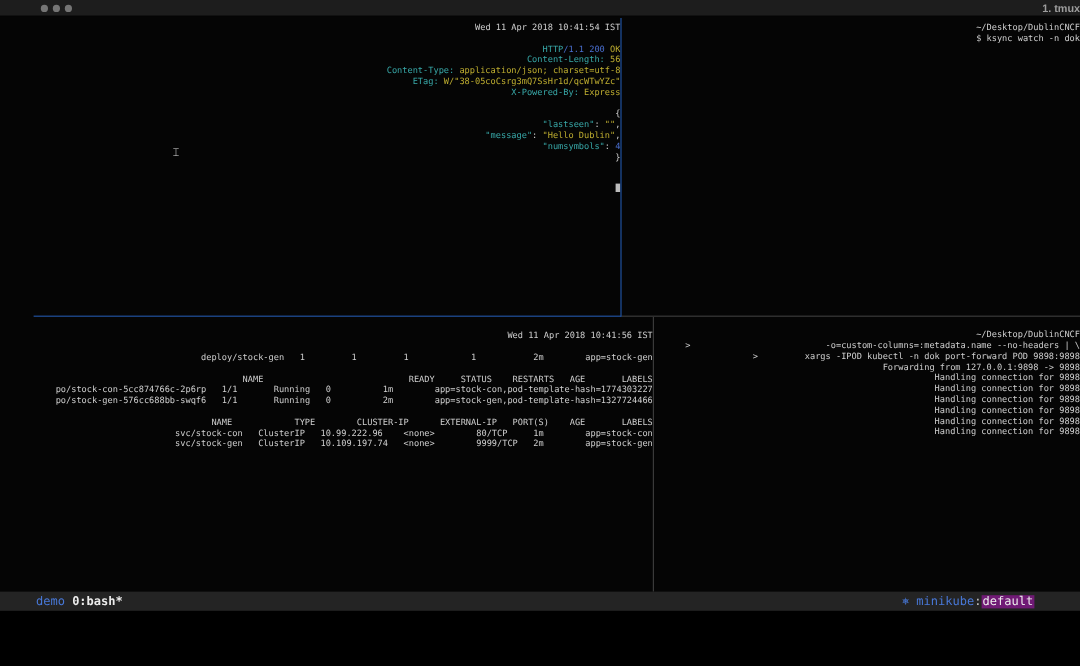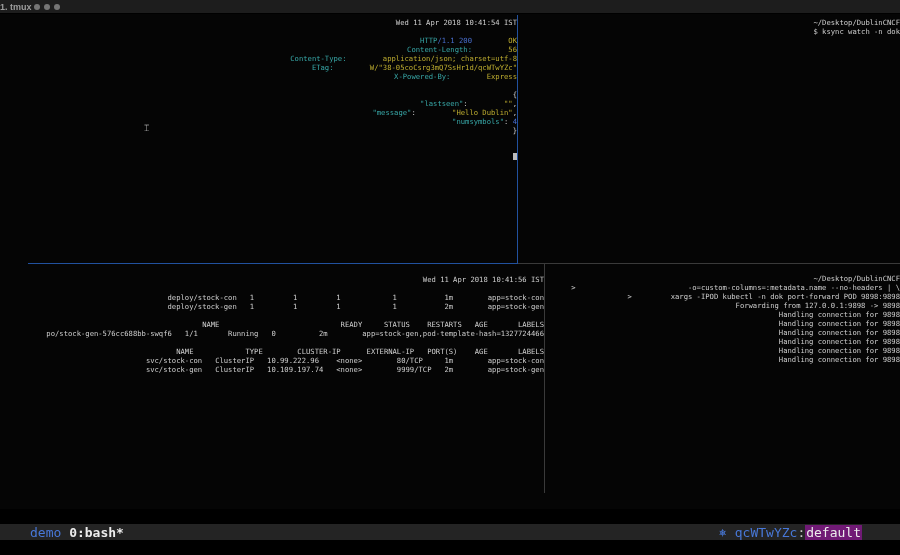--- a/index.html
+++ b/index.html
@@ -5,51 +5,51 @@
   * { margin:0; padding:0; box-sizing:border-box; }
   html,body { width:900px; height:555px; background:#000; overflow:hidden;
               font-family:"DejaVu Sans Mono", monospace; }
   .window { position:absolute; top:0; left:0; width:900px; height:509px; background:#050505; }
 
   
   .titlebar { position:absolute; top:0; left:0; width:900px; height:14px;
               background:#1d1d1d; border-bottom:1px solid #000; }
   .traffic-lights { position:absolute; left:34px; top:4px; display:flex; gap:4px; }
   .tl { width:6px; height:6px; border-radius:50%; background:#757575; display:inline-block; }
-  .title { width:100%; text-align:left; line-height:14px; font-size:9px; font-weight:bold;
+  .title { width:100%; text-align:right; line-height:14px; font-size:9px; font-weight:bold;
            color:#9d9d9d; font-family:"Liberation Sans", sans-serif; }
 
   
   .terminal { position:absolute; top:15px; left:0; width:900px; height:478px; background:#050505; }
   .pane { position:absolute; overflow:hidden; }
   .pane-tl { left:0; top:0; width:517px; height:248px; padding:3px 0 0 28px; }
   .pane-tr { left:518px; top:0; width:382px; height:248px; padding:3px 0 0 3px; }
   .pane-bl { left:0; top:249px; width:544px; height:229px; padding:11px 0 0 28px; }
   .pane-br { left:545px; top:249px; width:355px; height:229px; padding:10px 0 0 3px; }
 
   .divider { position:absolute; background:#3a3a3a; }
   .div-v-top    { left:517px; top:0; width:1px; height:249px; background:#21519f; }
   .div-h-left   { left:28px;  top:248px; width:490px; height:1px; background:#21519f; }
   .div-h-right  { left:518px; top:248px; width:382px; height:1px; }
   .div-v-bottom { left:544px; top:249px; width:1px; height:229px; }
 
   .line { white-space:pre; font-size:7.2px; line-height:9px; min-height:9px; color:#cfcfcf;text-align:right; }
   .c-w  { color:#cfcfcf; }
   .c-cy { color:#38a8a8; }
-  .c-ye { color:#bfae30;padding-left:32px; }
+  .c-ye { color:#bfae30; }
   .c-bl { color:#4a6fd0; }
   .c-cursor { display:inline-block; width:4.5px; height:7px; background:#bcbcbc; }
 
   .ibeam { position:absolute; left:144px; top:109px; color:#dcdcdc; font-size:9px;
            line-height:9px; font-family:"DejaVu Sans", sans-serif; }
 
   
   .statusbar { position:absolute; top:493px; left:0; width:900px; height:16px; background:#242424;
                display:flex; justify-content:space-between; align-items:center;
-               padding:0 38px 0 30px; font-size:13px;margin-top:31px; }
+               padding:0 38px 0 30px; font-size:10px; }
   .sb-left, .sb-right { white-space:pre; }
   .sb-session { color:#4878d8; }
   .sb-window  { color:#ececec; font-weight:bold; }
   .sb-kicon   { color:#4878d8; }
   .sb-context { color:#4878d8; }
   .sb-sep     { color:#c8c8c8; }
   .sb-ns      { color:#ececec; background:#701a75; padding:0 1px; }
 </style>
 </head>
 <body>
@@ -87,24 +87,24 @@
       </div>
 
     <div class="pane pane-tr">
         <div class="line">~/Desktop/DublinCNCF</div>
         <div class="line">$ ksync watch -n dok</div>
       </div>
 
     <div class="pane pane-bl">
         <div class="line">Wed 11 Apr 2018 10:41:56 IST</div>
         <div class="line"></div>
-        <div class="line">deploy/stock-con   1         1         1            1           1m        app=stock-con</div>
         <div class="line">deploy/stock-gen   1         1         1            1           2m        app=stock-gen</div>
         <div class="line"></div>
         <div class="line">NAME                            READY     STATUS    RESTARTS   AGE       LABELS</div>
+        <div class="line">po/stock-con-5cc874766c-2p6rp   1/1       Running   0          1m        app=stock-con,pod-template-hash=1774303227</div>
         <div class="line">po/stock-gen-576cc688bb-swqf6   1/1       Running   0          2m        app=stock-gen,pod-template-hash=1327724466</div>
         <div class="line"></div>
         <div class="line">NAME            TYPE        CLUSTER-IP      EXTERNAL-IP   PORT(S)    AGE       LABELS</div>
         <div class="line">svc/stock-con   ClusterIP   10.99.222.96    &lt;none&gt;        80/TCP     1m        app=stock-con</div>
         <div class="line">svc/stock-gen   ClusterIP   10.109.197.74   &lt;none&gt;        9999/TCP   2m        app=stock-gen</div>
       </div>
 
     <div class="pane pane-br">
         <div class="line">~/Desktop/DublinCNCF</div>
         <div class="line">&gt;                          -o=custom-columns=:metadata.name --no-headers | \</div>
@@ -121,16 +121,16 @@
     <div class="divider div-v-top"></div>
     <div class="divider div-h-left"></div>
     <div class="divider div-h-right"></div>
     <div class="divider div-v-bottom"></div>
 
     <span class="ibeam">⌶</span>
   </div>
 
   <div class="statusbar">
     <span class="sb-left"><span class="sb-session">demo</span><span> </span><span class="sb-window">0:bash*</span></span>
-    <span class="sb-right"><span class="sb-kicon">⎈ </span><span class="sb-context">qcWTwYZc</span><span class="sb-sep">:</span><span class="sb-ns">default</span></span>
+    <span class="sb-right"><span class="sb-kicon">⎈ </span><span class="sb-context">minikube</span><span class="sb-sep">:</span><span class="sb-ns">default</span></span>
   </div>
 
 </div>
 
 </body></html>

